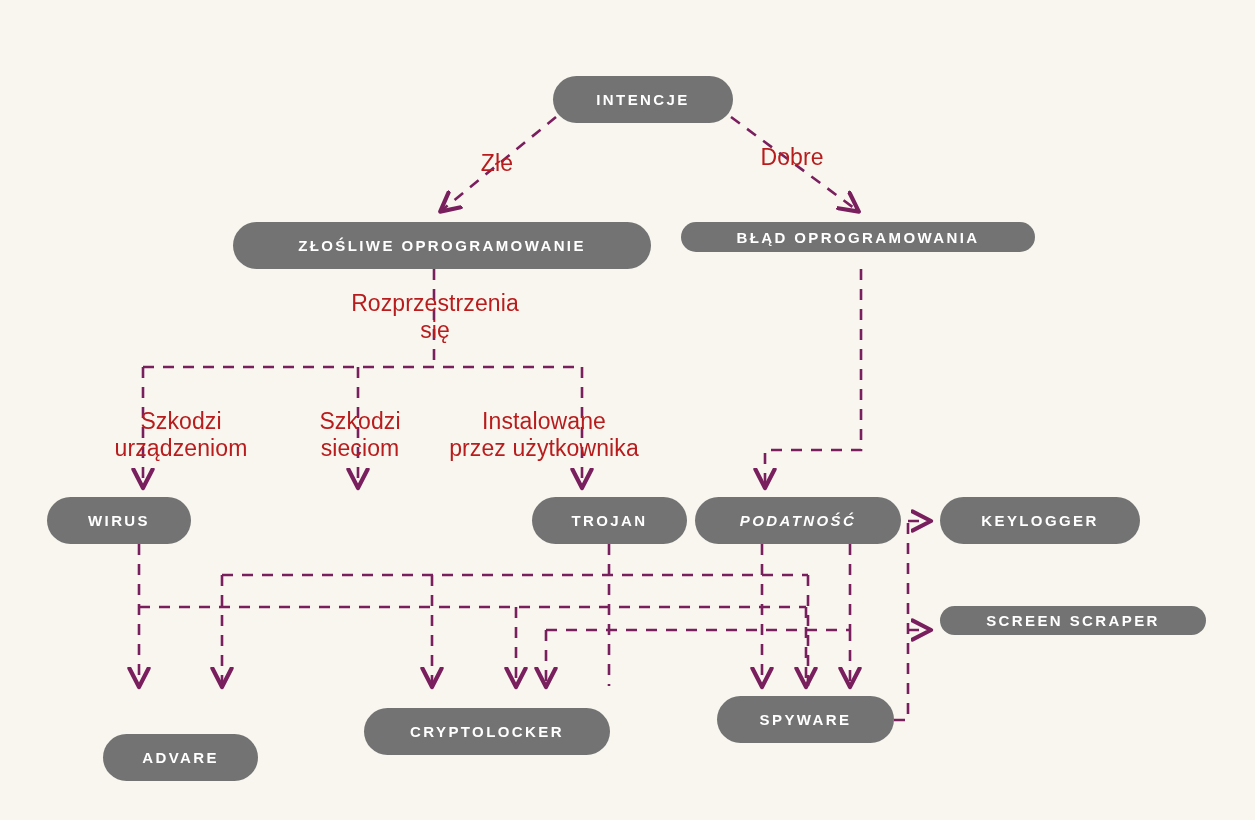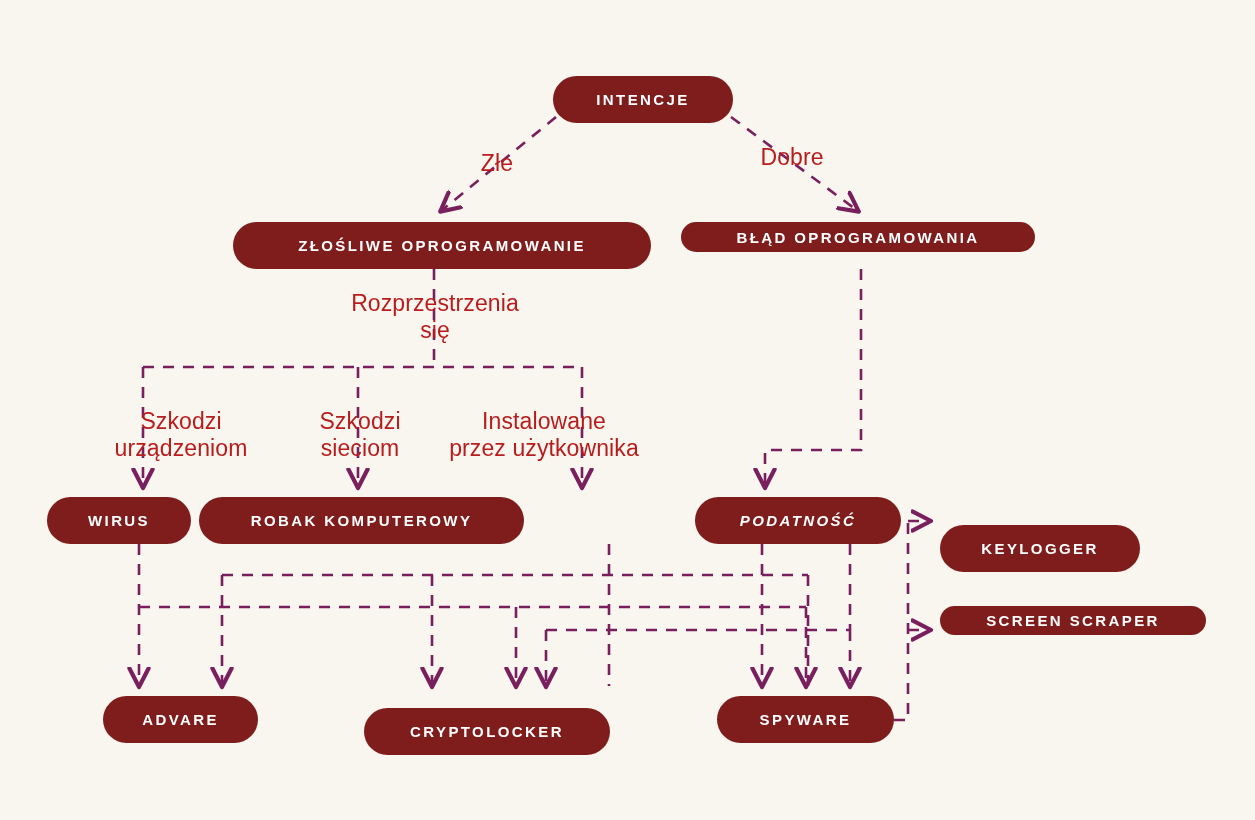--- a/index.html
+++ b/index.html
@@ -22,21 +22,21 @@
     top: 0;
     width: 1255px;
     height: 820px;
     pointer-events: none;
   }
   .node {
     position: absolute;
     display: flex;
     align-items: center;
     justify-content: center;
-    background: #7f1d1d;
+    background: #737373;
     color: #ffffff;
     border-radius: 999px;
     font-size: 15px;
     font-weight: 700;
     letter-spacing: 2.4px;
     text-align: center;
     box-sizing: border-box;
     padding: 0 10px;
     white-space: nowrap;
     line-height: 1;
@@ -115,38 +115,38 @@
   </div>
 
   <div class="node" style="left:681px; top:222px; width:354px; height:30px;">
     <span>BŁĄD OPROGRAMOWANIA</span>
   </div>
 
   <div class="node" style="left:47px; top:497px; width:144px; height:47px;">
     <span>WIRUS</span>
   </div>
 
-  <div class="node" style="left:199px; top:497px; width:325px; height:47px;">
-    <span>ROBAK KOMPUTEROWY</span>
+
+  <div class="node" style="left:532px; top:497px; width:155px; height:47px;">
+    <span>TROJAN</span>
   </div>
-
 
   <div class="node" style="left:695px; top:497px; width:206px; height:47px;font-style:italic;">
     <span>PODATNOŚĆ</span>
   </div>
 
-  <div class="node" style="left:940px; top:497px; width:200px; height:47px;margin-top:28px;">
+  <div class="node" style="left:940px; top:497px; width:200px; height:47px;">
     <span>KEYLOGGER</span>
   </div>
 
   <div class="node" style="left:940px; top:606px; width:266px; height:29px;">
     <span>SCREEN SCRAPER</span>
   </div>
 
-  <div class="node" style="left:103px; top:696px; width:155px; height:47px;">
+  <div class="node" style="left:103px; top:734px; width:155px; height:47px;">
     <span>ADVARE</span>
   </div>
 
   <div class="node" style="left:364px; top:696px; width:246px; height:47px;margin-top:12px;">
     <span>CRYPTOLOCKER</span>
   </div>
 
   <div class="node" style="left:717px; top:696px; width:177px; height:47px;">
     <span>SPYWARE</span>
   </div>

